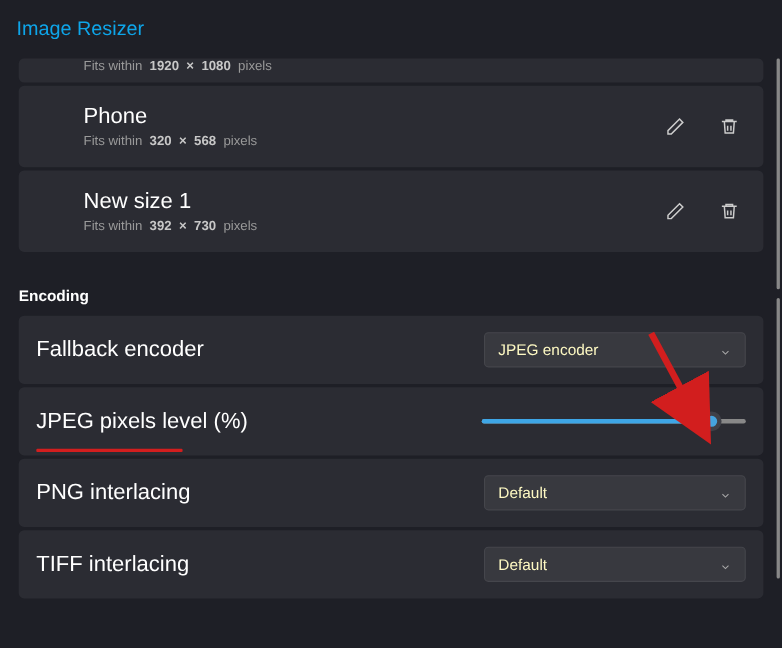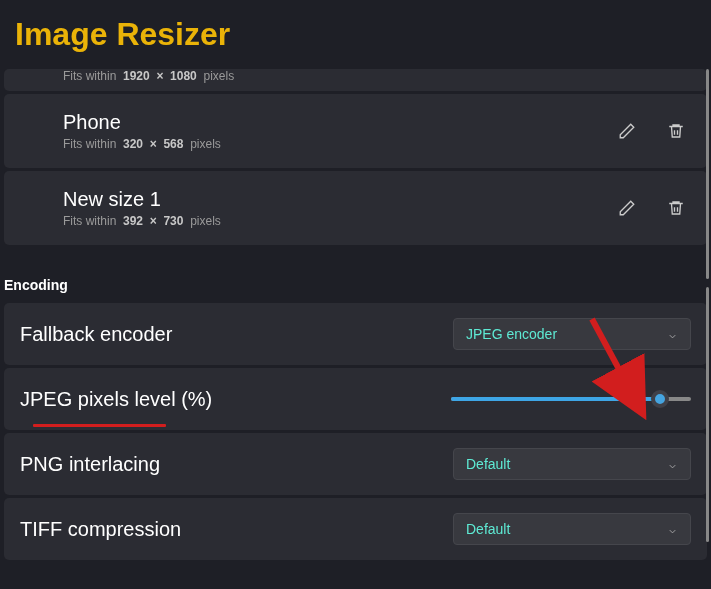--- a/index.html
+++ b/index.html
@@ -13,31 +13,31 @@
       color: #ffffff;
       width: 711px;
       height: 589px;
       overflow: hidden;
       position: relative;
     }
     .header {
       padding: 16px 15px;
     }
     .header h1 {
-      font-size: 32px;
-      font-weight: 700;
-      color: #eab308;
+      font-size: 18px;
+      font-weight: 400;
+      color: #0ea5e9;
     }
     .content-wrapper {
       position: relative;
       height: 525px;
       overflow: hidden;
     }
     .content {
-      padding: 0 4px;
+      padding: 0 17px;
     }
     .scrollbar {
       position: absolute;
       right: 2px;
       top: 0;
       width: 3px;
       height: 210px;
       background: #888;
       border-radius: 2px;
     }
@@ -106,21 +106,21 @@
       font-size: 20px;
       color: #ffffff;
     }
     .dropdown {
       background: #38393f;
       border: 1px solid #45464c;
       border-radius: 4px;
       padding: 7px 12px;
       min-width: 238px;
       font-size: 14px;
-      color: #5eead4;
+      color: #fef9c3;
       display: flex;
       justify-content: space-between;
       align-items: center;
       cursor: pointer;
     }
     .chevron {
       width: 11px;
       height: 11px;
       color: #aaa;
     }
@@ -274,21 +274,21 @@
         <span>Default</span>
         <span class="chevron">
           <svg viewBox="0 0 24 24" fill="none" stroke="currentColor" stroke-width="2">
               <path d="M6 9l6 6 6-6"></path>
             </svg>
         </span>
       </div>
     </div>
 
     <div class="setting-row">
-      <div class="setting-label">TIFF compression</div>
+      <div class="setting-label">TIFF interlacing</div>
       <div class="dropdown">
         <span>Default</span>
         <span class="chevron">
           <svg viewBox="0 0 24 24" fill="none" stroke="currentColor" stroke-width="2">
               <path d="M6 9l6 6 6-6"></path>
             </svg>
         </span>
       </div>
     </div>
 

